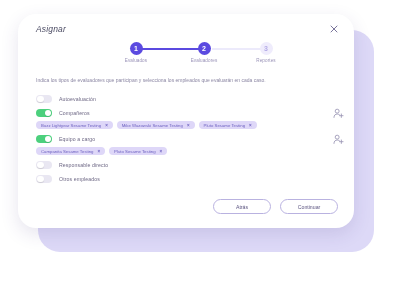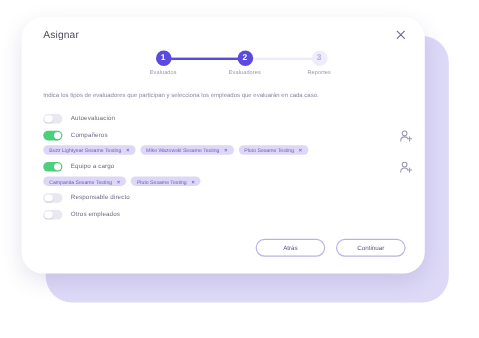--- a/index.html
+++ b/index.html
@@ -41,20 +41,21 @@
     height: 214px;
     background: #ffffff;
     border-radius: 18px;
     box-shadow: 0 6px 18px rgba(60, 48, 120, 0.13);
     overflow: hidden;
   }
 
   .modal-header {
     position: relative;
     height: 26px;
+    font-style: italic;
   }
   .modal-title {
     position: absolute;
     left: 18px;
     top: 10px;
     font-size: 8.5px;
     color: #4b4b63;
     letter-spacing: .15px;
   }
   .close-btn {

